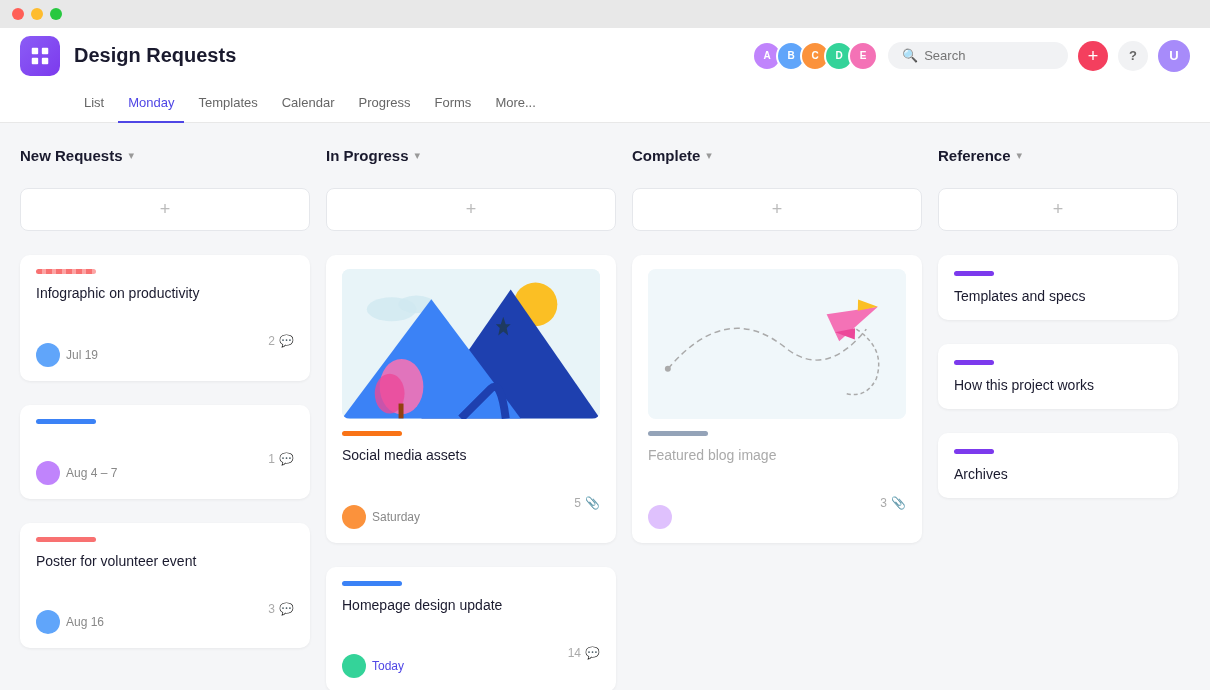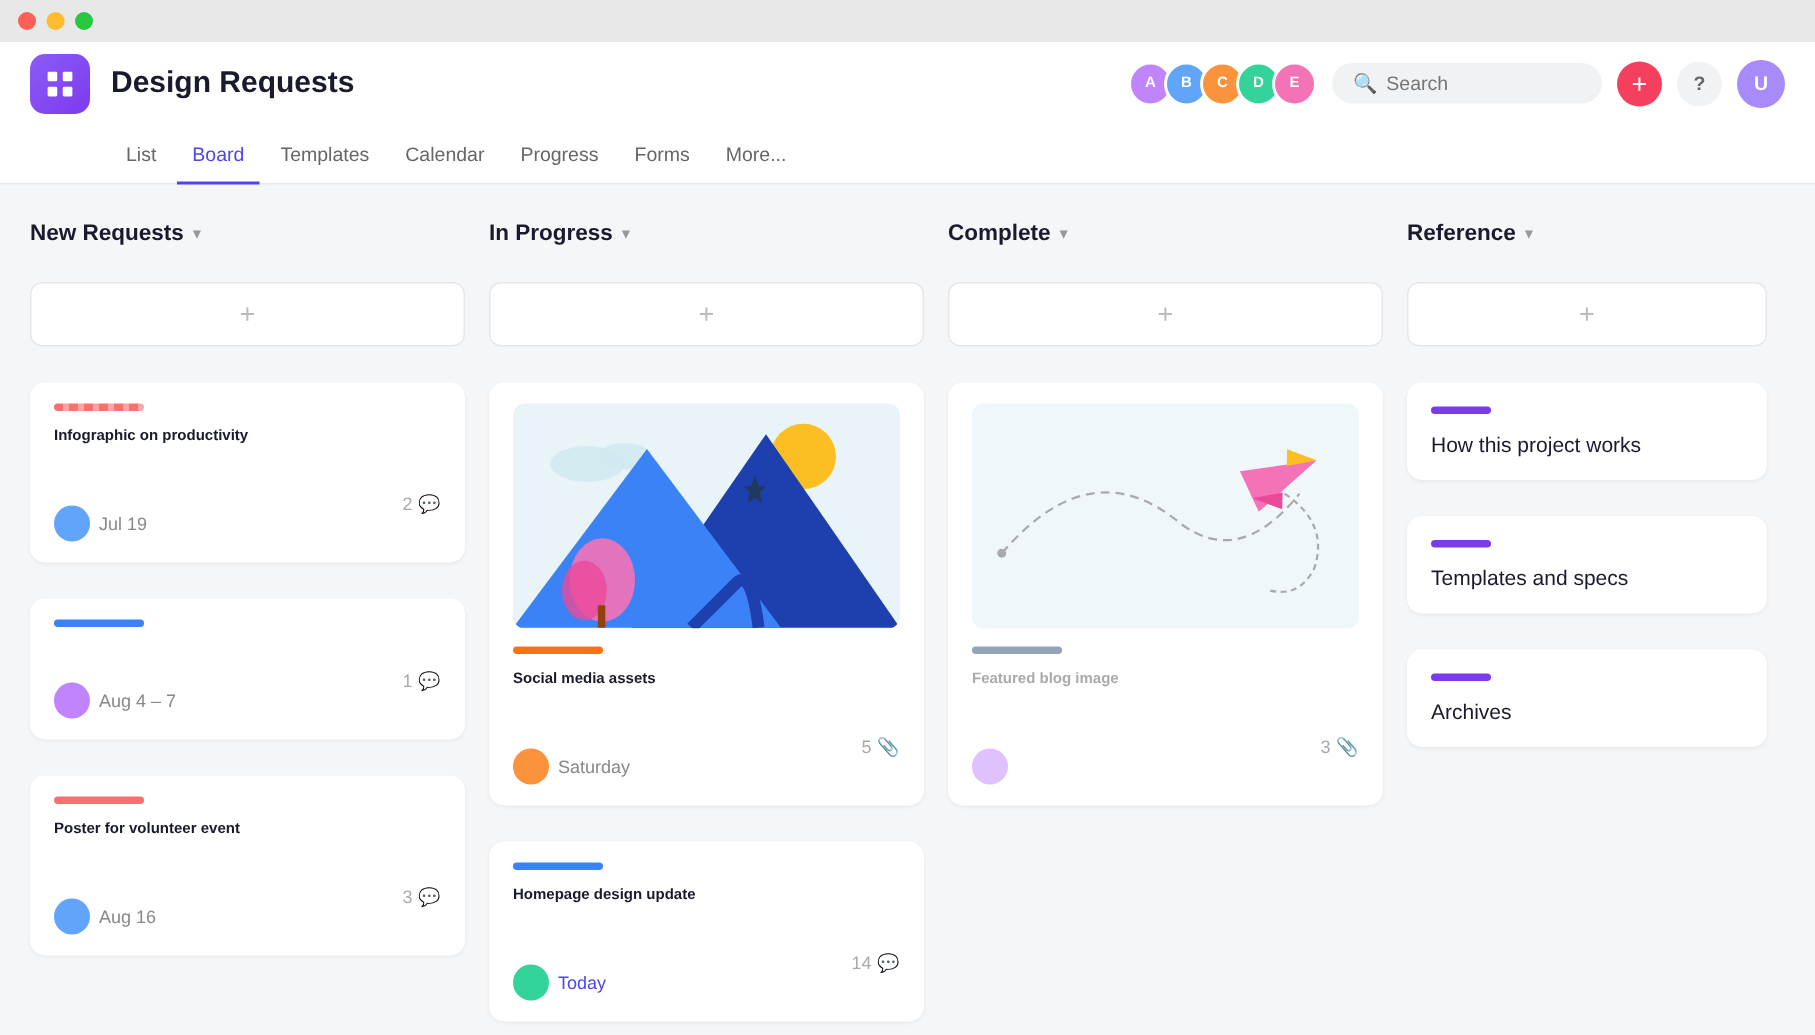--- a/index.html
+++ b/index.html
@@ -195,22 +195,22 @@
       box-shadow: 0 1px 3px rgba(0,0,0,0.06);
       cursor: pointer;
     }
     .card-tag {
       height: 5px;
       border-radius: 3px;
       width: 60px;
       margin-bottom: 10px;
     }
     .card-title {
-      font-size: 10px;
-      font-weight: 700;
+      font-size: 14px;
+      font-weight: 400;
       color: #1a1a2e;
       margin-bottom: 12px;
       line-height: 1.4;
     }
     .card-footer {
       display: flex;
       align-items: center;
       justify-content: space-between;
     }
     .card-user {
@@ -327,21 +327,21 @@
         <input type="text" placeholder="Search" style="">
       </div>
       <div class="add-btn">+</div>
       <div class="help-btn">?</div>
       <div class="user-avatar">U</div>
     </div>
   </div>
 
   <div class="topbar-nav">
     <div class="nav-tab">List</div>
-    <div class="nav-tab active">Board</div>
+    <div class="nav-tab active">Monday</div>
     <div class="nav-tab">Templates</div>
     <div class="nav-tab">Calendar</div>
     <div class="nav-tab">Progress</div>
     <div class="nav-tab">Forms</div>
     <div class="nav-tab">More...</div>
   </div>
 </div>
 
 <div class="board">
 
@@ -500,26 +500,26 @@
 
   <div class="column ref-column">
     <div class="column-header">
       <span class="column-title">Reference</span>
       <span class="column-chevron">▾</span>
     </div>
     <div class="add-card-btn">+</div>
 
     <div class="ref-card card">
       <div class="ref-tag" style="background:#7c3aed;"></div>
-      <div class="ref-title">How this project works</div>
+      <div class="ref-title">Templates and specs</div>
     </div>
 
     <div class="ref-card card">
       <div class="ref-tag" style="background:#7c3aed;"></div>
-      <div class="ref-title">Templates and specs</div>
+      <div class="ref-title">How this project works</div>
     </div>
 
     <div class="ref-card card">
       <div class="ref-tag" style="background:#7c3aed;"></div>
       <div class="ref-title">Archives</div>
     </div>
   </div>
 
 </div>
 

